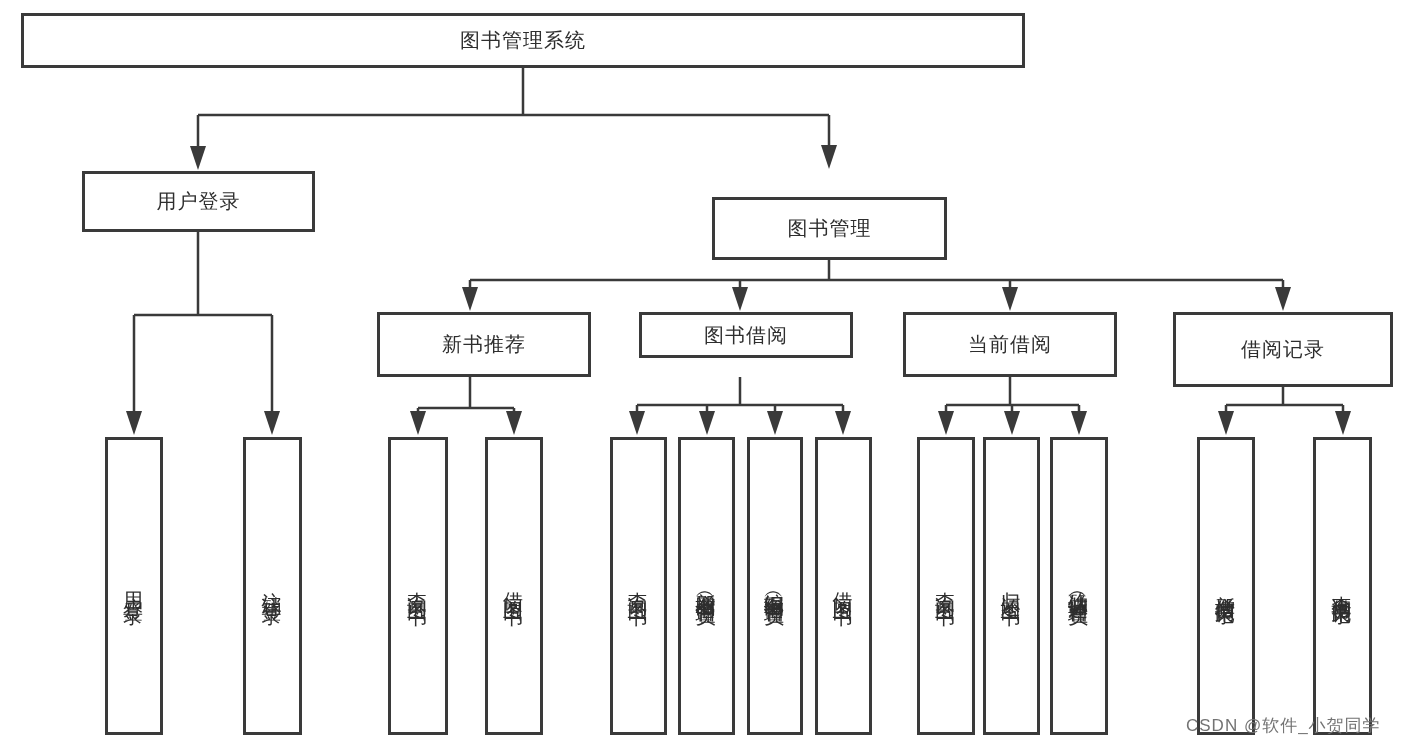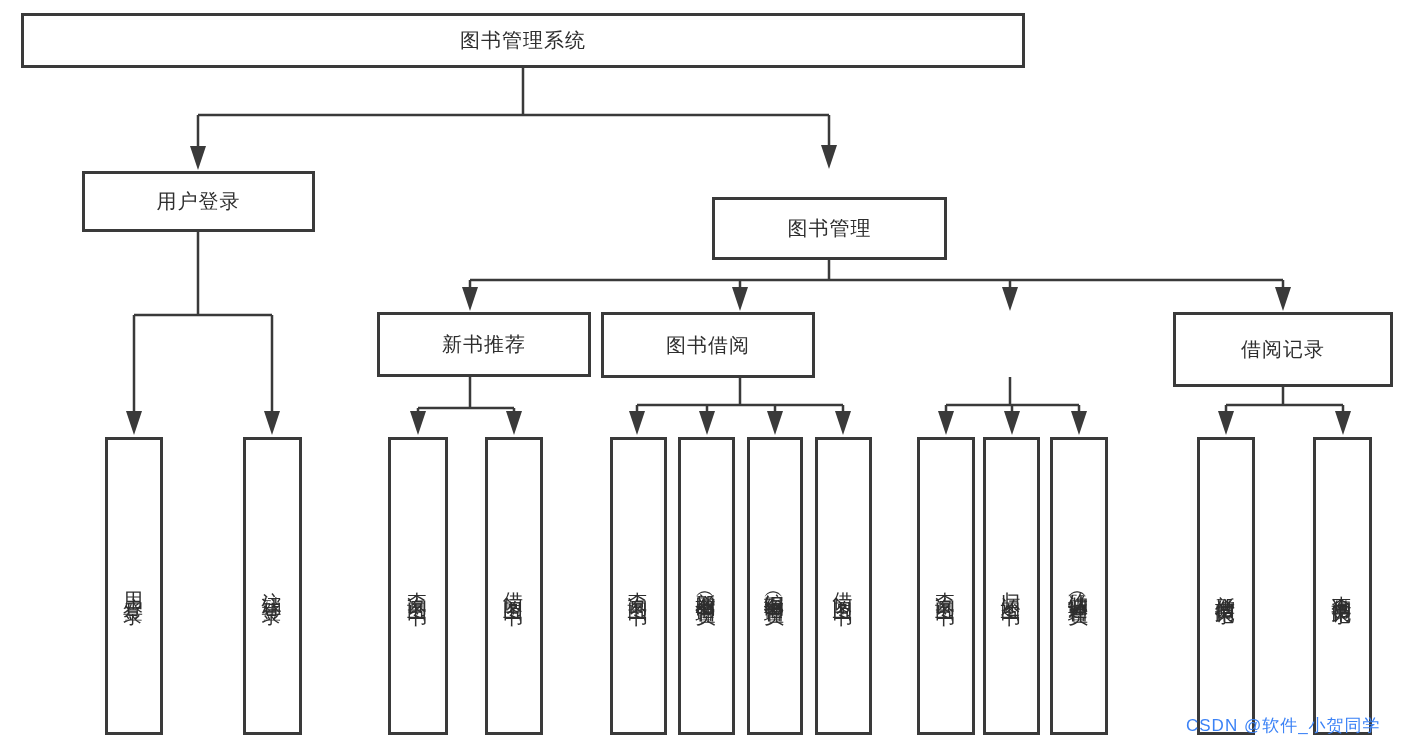--- a/index.html
+++ b/index.html
@@ -28,21 +28,21 @@
     writing-mode:vertical-rl;
     letter-spacing:5px;
     font-size:20px;
   }
   .vbox.long{letter-spacing:2px;}
   .watermark{
     position:absolute;
     left:1186px;
     top:714px;
     font-size:17px;
-    color:#3b82f6;
+    color:#737373;
     letter-spacing:1px;
     white-space:nowrap;
   }
 </style>
 </head>
 <body>
 
 <div id="stage">
 
   <svg id="wires" width="1405" height="747" viewBox="0 0 1405 747">
@@ -91,21 +91,22 @@
       <polygon points="1335,411 1351,411 1343,435"></polygon>
     </g>
   </svg>
 
   <div class="box" style="left:21px;top:13px;width:1004px;height:55px;">图书管理系统</div>
 
   <div class="box" style="left:82px;top:171px;width:233px;height:61px;">用户登录</div>
   <div class="box" style="left:712px;top:169px;width:235px;height:63px;margin-top:28px;">图书管理</div>
 
   <div class="box" style="left:363px;top:312px;width:214px;height:65px;margin-left:14px;">新书推荐</div>
-  <div class="box" style="left:601px;top:312px;width:214px;height:66px;">图书借阅</div>
+  <div class="box" style="left:639px;top:312px;width:214px;height:46px;">图书借阅</div>
+  <div class="box" style="left:903px;top:312px;width:214px;height:65px;">当前借阅</div>
   <div class="box" style="left:1173px;top:312px;width:220px;height:75px;">借阅记录</div>
 
   <div class="box vbox" style="left:105px;top:437px;width:58px;height:298px;">用户登录</div>
   <div class="box vbox" style="left:243px;top:437px;width:59px;height:298px;">注销登录</div>
 
   <div class="box vbox" style="left:388px;top:437px;width:60px;height:298px;">查询图书</div>
   <div class="box vbox" style="left:485px;top:437px;width:58px;height:298px;">借阅图书</div>
 
   <div class="box vbox" style="left:610px;top:437px;width:57px;height:298px;">查询图书</div>
   <div class="box vbox long" style="left:678px;top:437px;width:57px;height:298px;">新增图书（管理员）</div>

